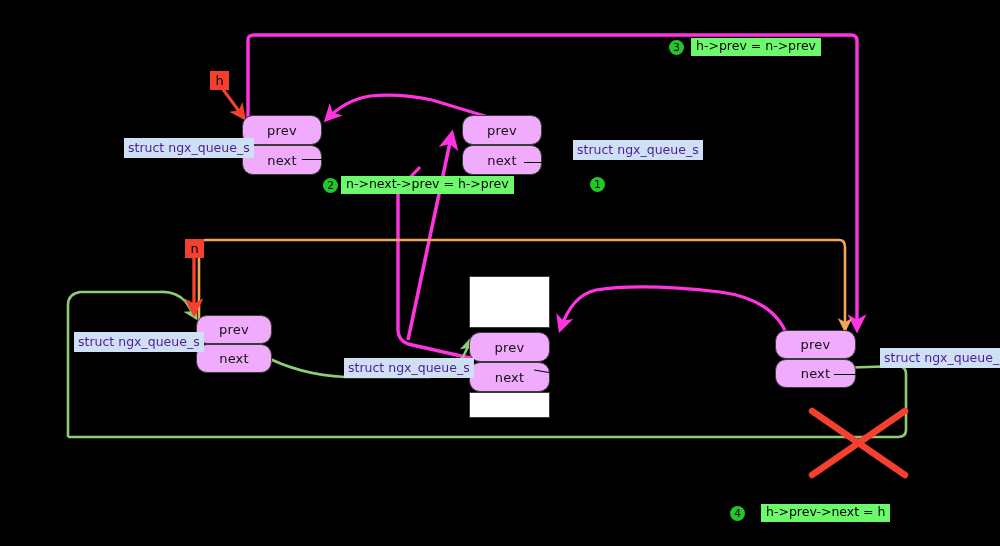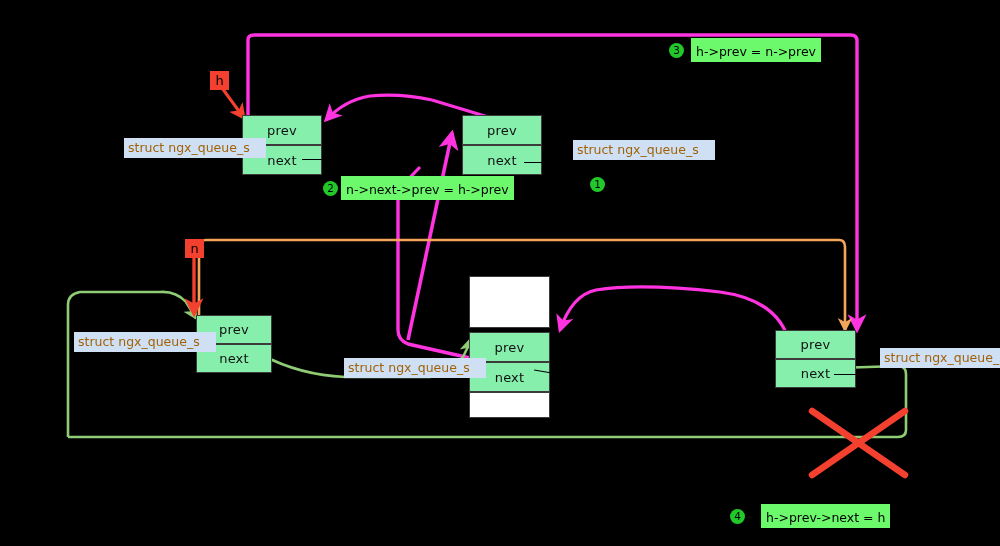--- a/index.html
+++ b/index.html
@@ -6,39 +6,39 @@
   body{width:1000px;height:546px;overflow:hidden;
        font-family:"DejaVu Sans","Liberation Sans",sans-serif;}
   #stage{position:relative;width:1000px;height:546px;background:#000;}
   svg.layer{position:absolute;left:0;top:0;width:1000px;height:546px;overflow:visible;}
 
   
   .node{position:absolute;}
   .cell{position:absolute;box-sizing:border-box;border:1.6px solid #3b3b3b;
         display:flex;align-items:center;justify-content:center;
         font-size:13px;color:#111;letter-spacing:.2px;}
-  .cell.green{background:#86efac;}
+  .cell.green{background:#f0abfc;border-radius:11px;}
   .cell.white{background:#ffffff;}
 
   
-  .slabel{position:absolute;background:#cfe0f5;color:#a16207;font-size:12.5px;
-          padding:2px 16px 3px 4px;white-space:nowrap;}
+  .slabel{position:absolute;background:#cfe0f5;color:#4c1d95;font-size:12.5px;
+          padding:2px 4px 3px 4px;white-space:nowrap;}
 
   
   .chip{position:absolute;background:#f4402e;color:#000;font-size:13px;
         width:19px;height:19px;display:flex;align-items:center;
         justify-content:center;font-weight:400;}
 
   
   .step{position:absolute;display:flex;align-items:center;gap:7px;}
   .step .num{width:15px;height:15px;border-radius:50%;background:#22c72a;
              color:#000;font-size:10.5px;display:flex;align-items:center;
              justify-content:center;line-height:1;}
   .step .code{background:#6cf96c;color:#000;font-size:12.5px;
-              padding:6px 5px 3px 5px;white-space:nowrap;}
+              padding:0 5px 3px 5px;white-space:nowrap;}
 
   
   .tick{position:absolute;height:0;border-top:1.8px solid #000;}
 </style>
 </head>
 <body>
 
 <div id="stage">
 
   <svg class="layer">

